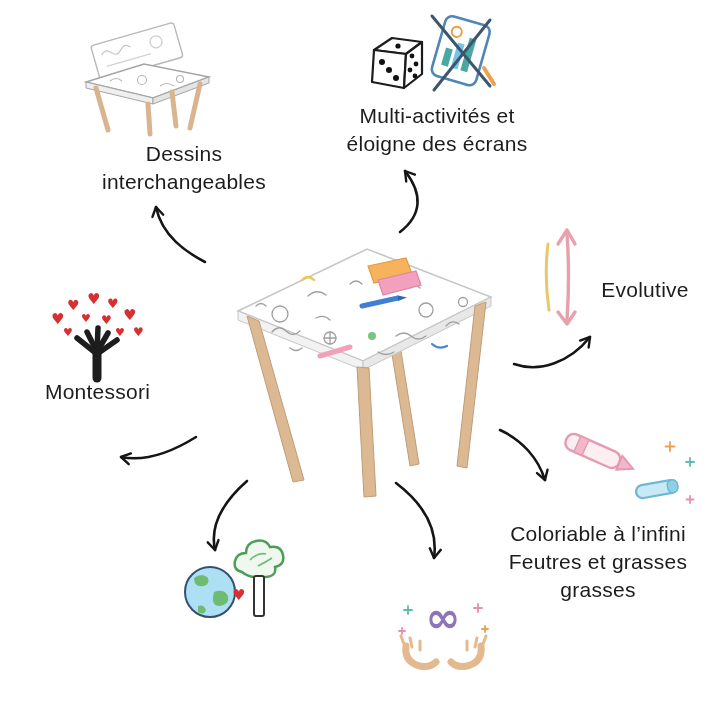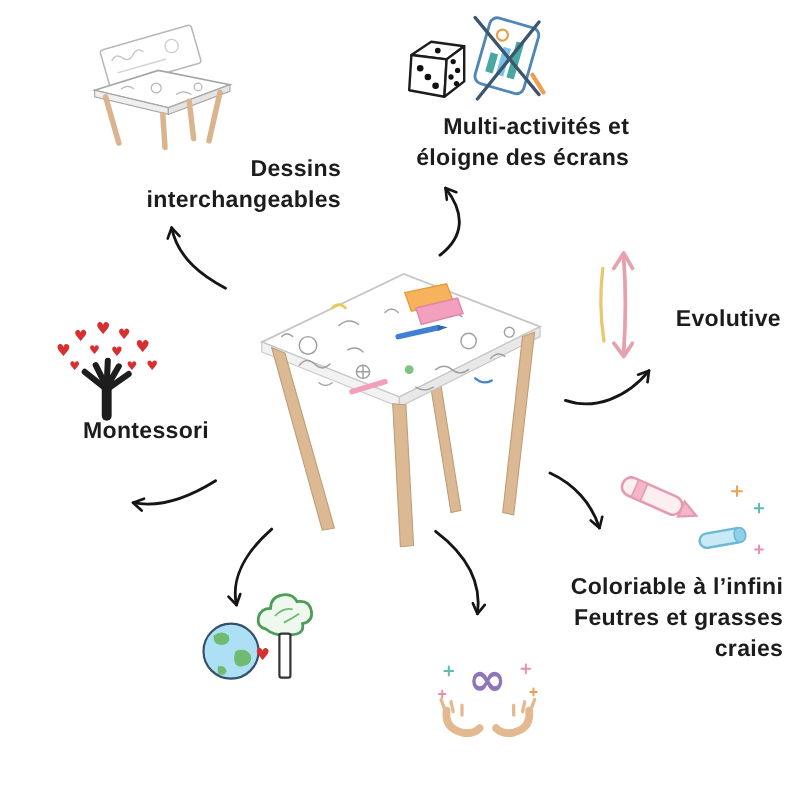--- a/index.html
+++ b/index.html
@@ -1,20 +1,20 @@
 <!DOCTYPE html>
 <html><head>
 <meta charset="utf-8">
 <style>
   * { margin:0; padding:0; box-sizing:border-box; }
   html,body { width:720px; height:720px; background:#ffffff; overflow:hidden;
               font-family:"Liberation Sans", sans-serif; }
   .canvas { position:relative; width:720px; height:720px; background:#ffffff; }
   .abs { position:absolute; }
-  .label { position:absolute; text-align:right; font-weight:700; font-size:21px;
+  .label { position:absolute; text-align:center; font-weight:400; font-size:21px;
            line-height:1.34; color:#1c1c1c; letter-spacing:.25px; }
   .ln { display:block; }
   svg { display:block; overflow:visible; }
   svg text { font-family:"DejaVu Sans", sans-serif; }
 </style>
 </head>
 <body>
 
 <div class="canvas">
 
@@ -246,16 +246,16 @@
       <g stroke-linecap="round" stroke-width="1.8">
         <path d="M120,10 v9 M115.5,14.5 h9" stroke="#eda04f"></path>
         <path d="M140,26 v8 M136,30 h8" stroke="#5bbcb4"></path>
         <path d="M140,64 v7 M136.5,67.5 h7" stroke="#e88fb0"></path>
       </g>
     </svg>
   </div>
   <div class="label" style="left:484px;top:520px;width:228px">
     <span class="ln">Coloriable à l’infini</span>
     <span class="ln">Feutres et grasses</span>
-    <span class="ln">craies</span>
+    <span class="ln">grasses</span>
   </div>
 
 </div>
 
 </body></html>

